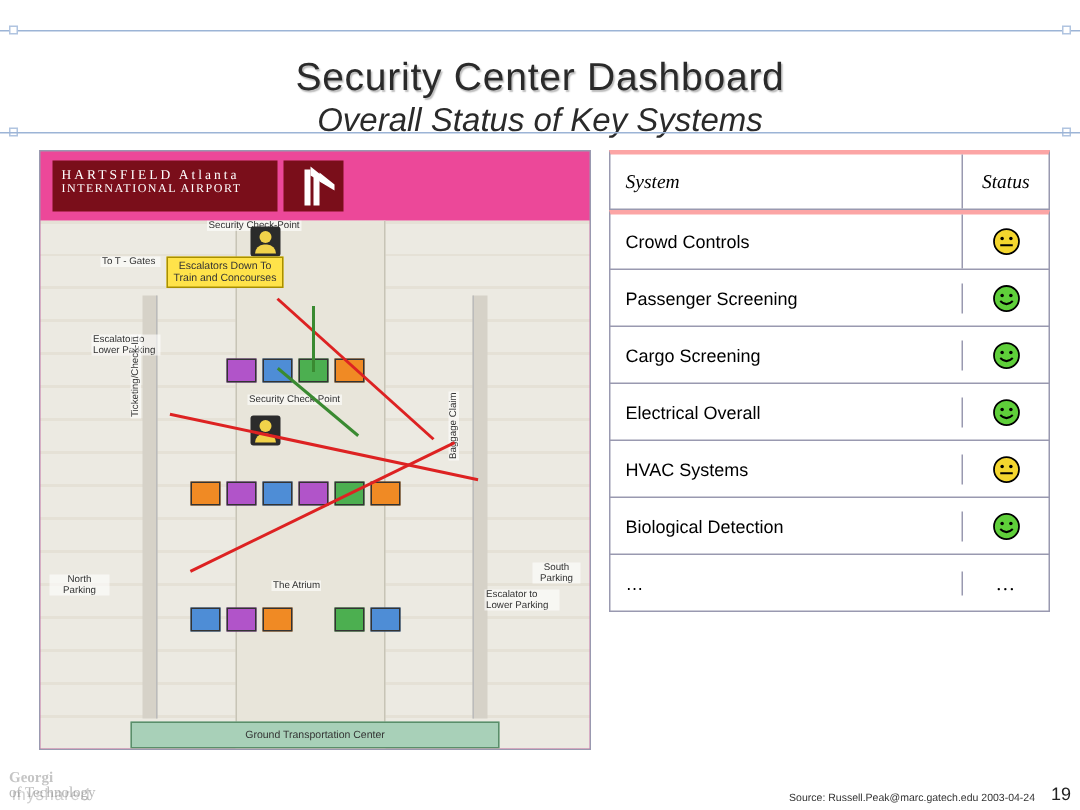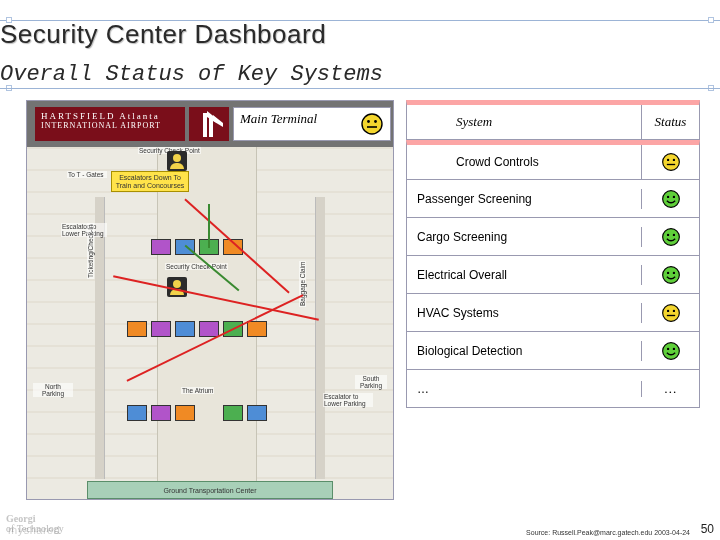--- a/index.html
+++ b/index.html
@@ -21,44 +21,44 @@
       content: '';
       position: absolute;
       top: 88px; left: 0; right: 0;
       border-top: 1px solid #9cb4d6;
     }
     .corner-dot { position: absolute; width: 6px; height: 6px; border: 1px solid #b0c4e0; background: #fff; }
     .cd-tl { top: 17px; left: 6px; }
     .cd-tr { top: 17px; right: 6px; }
     .cd-bl { top: 85px; left: 6px; }
     .cd-br { top: 85px; right: 6px; }
-    .title-block { padding-top: 19px; }
+    .title-block { text-align: center; padding-top: 36px; }
     .title {
       font-family: Verdana, sans-serif;
       font-size: 26px;
       color: #2a2a2a;
       text-shadow: 1px 1px 1px #bbb;
       letter-spacing: 0.5px;
     }
     .subtitle {
-      font-family: Liberation Mono, monospace;
+      font-family: Liberation Sans, sans-serif;
       font-style: italic;
       font-size: 22px;
       color: #2a2a2a;
-      margin-top: 12px;
+      margin-top: 0;
     }
     .content {
       position: absolute;
       top: 100px; left: 26px; right: 20px; bottom: 20px;
     }
     .map-panel {
       position: absolute;
       top: 0; left: 0; width: 368px; height: 400px;
       border: 1px solid #9999b0;
-      background: #737373;
+      background: #ec4899;
     }
     .map-brand {
       position: absolute;
       top: 6px; left: 8px; width: 150px; height: 34px;
       background: #7a0e1a;
       color: #fff;
       font-family: 'Times New Roman', serif;
       font-size: 8px;
       padding: 5px 6px;
       line-height: 1.1;
@@ -167,21 +167,21 @@
       top: 0; left: 380px; right: 0; bottom: 0;
     }
     .st-row {
       display: flex;
       border: 1px solid #9999b0;
       border-top: none;
       min-height: 38px;
       align-items: center;
       background: #fff;
     }
-    .st-row:first-child { border-top: 5px solid #fca5a5; height: 40px; padding-left: 39px; }
+    .st-row:first-child { border-top: 3px solid #fca5a5; height: 40px; }
     .st-sys {
       flex: 1;
       font-family: Georgia, serif;
       font-style: italic;
       font-size: 13px;
       padding: 4px 10px;
     }
     .st-sys.plain { font-style: normal; font-family: Verdana, sans-serif; font-size: 12px; }
     .st-stat {
       width: 58px;
@@ -243,29 +243,20 @@
     </div>
     <div class="map-logo">
       <svg viewBox="0 0 40 34">
           <g fill="#fff">
             <rect x="14" y="6" width="4" height="24"></rect>
             <rect x="20" y="10" width="4" height="20"></rect>
             <polygon points="18,4 28,12 28,16 18,10"></polygon>
             <polygon points="24,8 34,16 34,20 24,14"></polygon>
           </g>
         </svg>
-    </div>
-    <div class="map-header-box">
-      <div class="map-header-title">Main Terminal</div>
-      <span class="status-face"><svg viewBox="0 0 24 24" width="100%" height="100%">
-            <circle cx="12" cy="12" r="10" fill="#f4d62e" stroke="#000" stroke-width="1.4"></circle>
-            <circle cx="8.5" cy="9.5" r="1.4" fill="#000"></circle>
-            <circle cx="15.5" cy="9.5" r="1.4" fill="#000"></circle>
-            <line x1="7" y1="15" x2="17" y2="15" stroke="#000" stroke-width="1.6"></line>
-          </svg></span>
     </div>
 
     <div class="map-body">
       <div class="vert-band vb-l"></div>
       <div class="vert-band vb-r"></div>
       <div class="corridor"></div>
       <div class="map-label ml-check1">Security Check-Point</div>
       <div class="checkpoint-icon cp1"></div>
       <div class="map-label ml-gates">To T - Gates</div>
       <div class="notice">Escalators Down To Train and Concourses</div>
@@ -391,13 +382,13 @@
   </div>
 
 </div>
 
 <div class="logo-georgia">
   <span class="g1">Georgi</span><br>
   <span class="g2">of Technology</span>
 </div>
 <div class="watermark">myshared</div>
 <div class="footer-source">Source: Russell.Peak@marc.gatech.edu 2003-04-24</div>
-<div class="page-num">50</div>
+<div class="page-num">19</div>
 
 </body></html>

